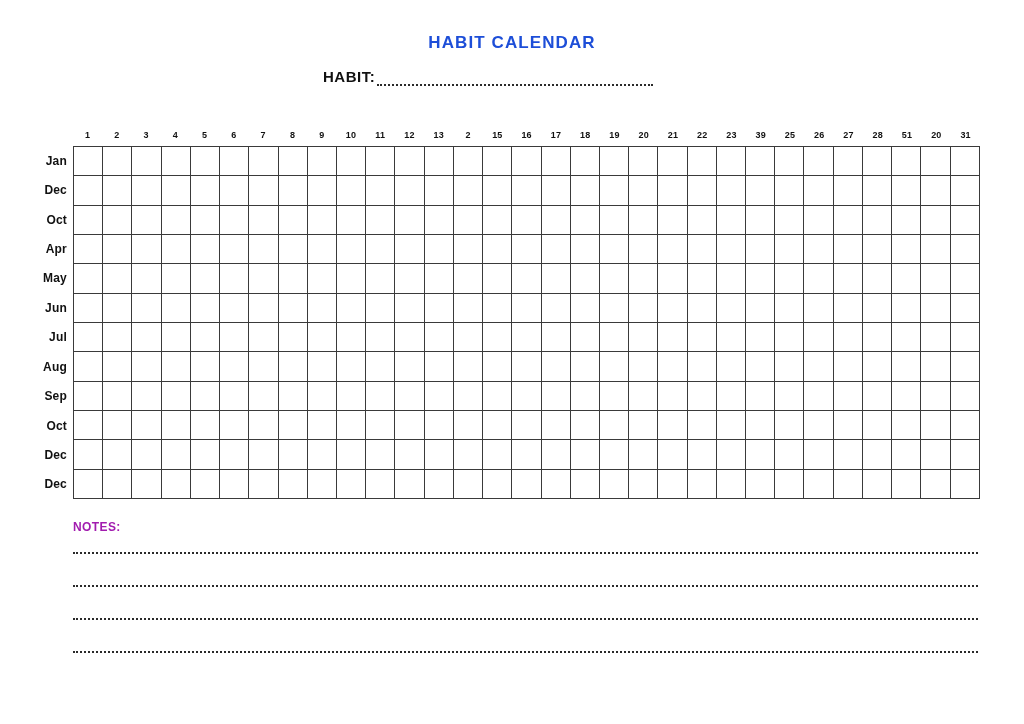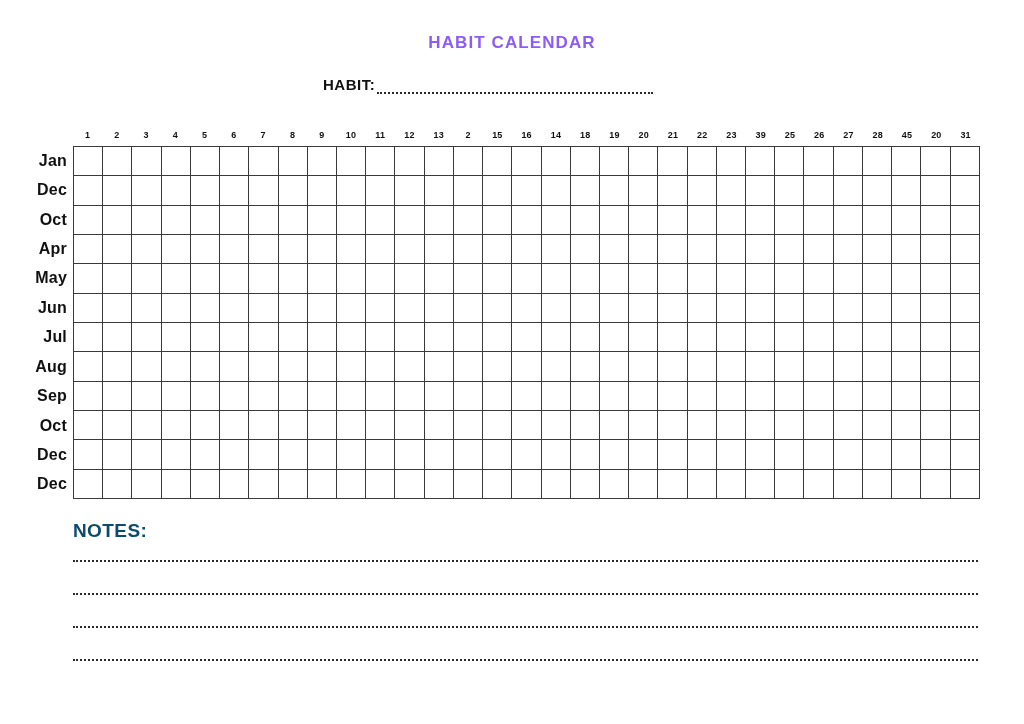--- a/index.html
+++ b/index.html
@@ -26,27 +26,27 @@
   
   .title {
     position: absolute;
     top: 33px;
     left: 0;
     width: 1024px;
     text-align: center;
     font-size: 17px;
     font-weight: bold;
     letter-spacing: 1.1px;
-    color: #8b5cf6;
+    color: #1d4ed8;
   }
 
   
   .habit-row {
     position: absolute;
-    top: 76px;
+    top: 68px;
     left: 323px;
     width: 330px;
     display: flex;
     align-items: flex-end;
   }
   .habit-label {
     font-size: 15px;
     font-weight: bold;
     letter-spacing: 0.5px;
     color: #111111;
@@ -94,21 +94,21 @@
     display: flex;
     flex-direction: column;
   }
   .month-label {
     flex: 1 1 0;
     display: flex;
     align-items: center;
     justify-content: flex-end;
     padding-right: 6px;
     box-sizing: border-box;
-    font-size: 16px;
+    font-size: 12px;
     font-weight: bold;
     color: #111111;
     letter-spacing: 0.2px;
   }
 
   .grid {
     flex: 1 1 auto;
     border-top: 1px solid #3a3a3a;
     border-left: 1px solid #3a3a3a;
     display: flex;
@@ -127,24 +127,24 @@
   }
 
   
   .notes {
     position: absolute;
     left: 73px;
     top: 520px;
     width: 905px;
   }
   .notes-label {
-    font-size: 19px;
+    font-size: 12px;
     font-weight: bold;
     letter-spacing: 0.4px;
-    color: #0c4a6e;
+    color: #a21caf;
     margin-bottom: 18px;
   }
   .note-line {
     height: 0;
     border-bottom: 2px dotted #2a2a2a;
     margin-bottom: 31px;
   }
   .note-line:last-child { margin-bottom: 0; }
 
   
@@ -181,33 +181,33 @@
         <div class="cell">7</div>
         <div class="cell">8</div>
         <div class="cell">9</div>
         <div class="cell">10</div>
         <div class="cell">11</div>
         <div class="cell">12</div>
         <div class="cell">13</div>
         <div class="cell">2</div>
         <div class="cell">15</div>
         <div class="cell">16</div>
-        <div class="cell">14</div>
+        <div class="cell">17</div>
         <div class="cell">18</div>
         <div class="cell">19</div>
         <div class="cell">20</div>
         <div class="cell">21</div>
         <div class="cell">22</div>
         <div class="cell">23</div>
         <div class="cell">39</div>
         <div class="cell">25</div>
         <div class="cell">26</div>
         <div class="cell">27</div>
         <div class="cell">28</div>
-        <div class="cell">45</div>
+        <div class="cell">51</div>
         <div class="cell">20</div>
         <div class="cell">31</div>
       </div>
     <div class="grid-wrap">
       <div class="month-col" id="month-col">
           <div class="month-label">Jan</div>
           <div class="month-label">Dec</div>
           <div class="month-label">Oct</div>
           <div class="month-label">Apr</div>
           <div class="month-label">May</div>

